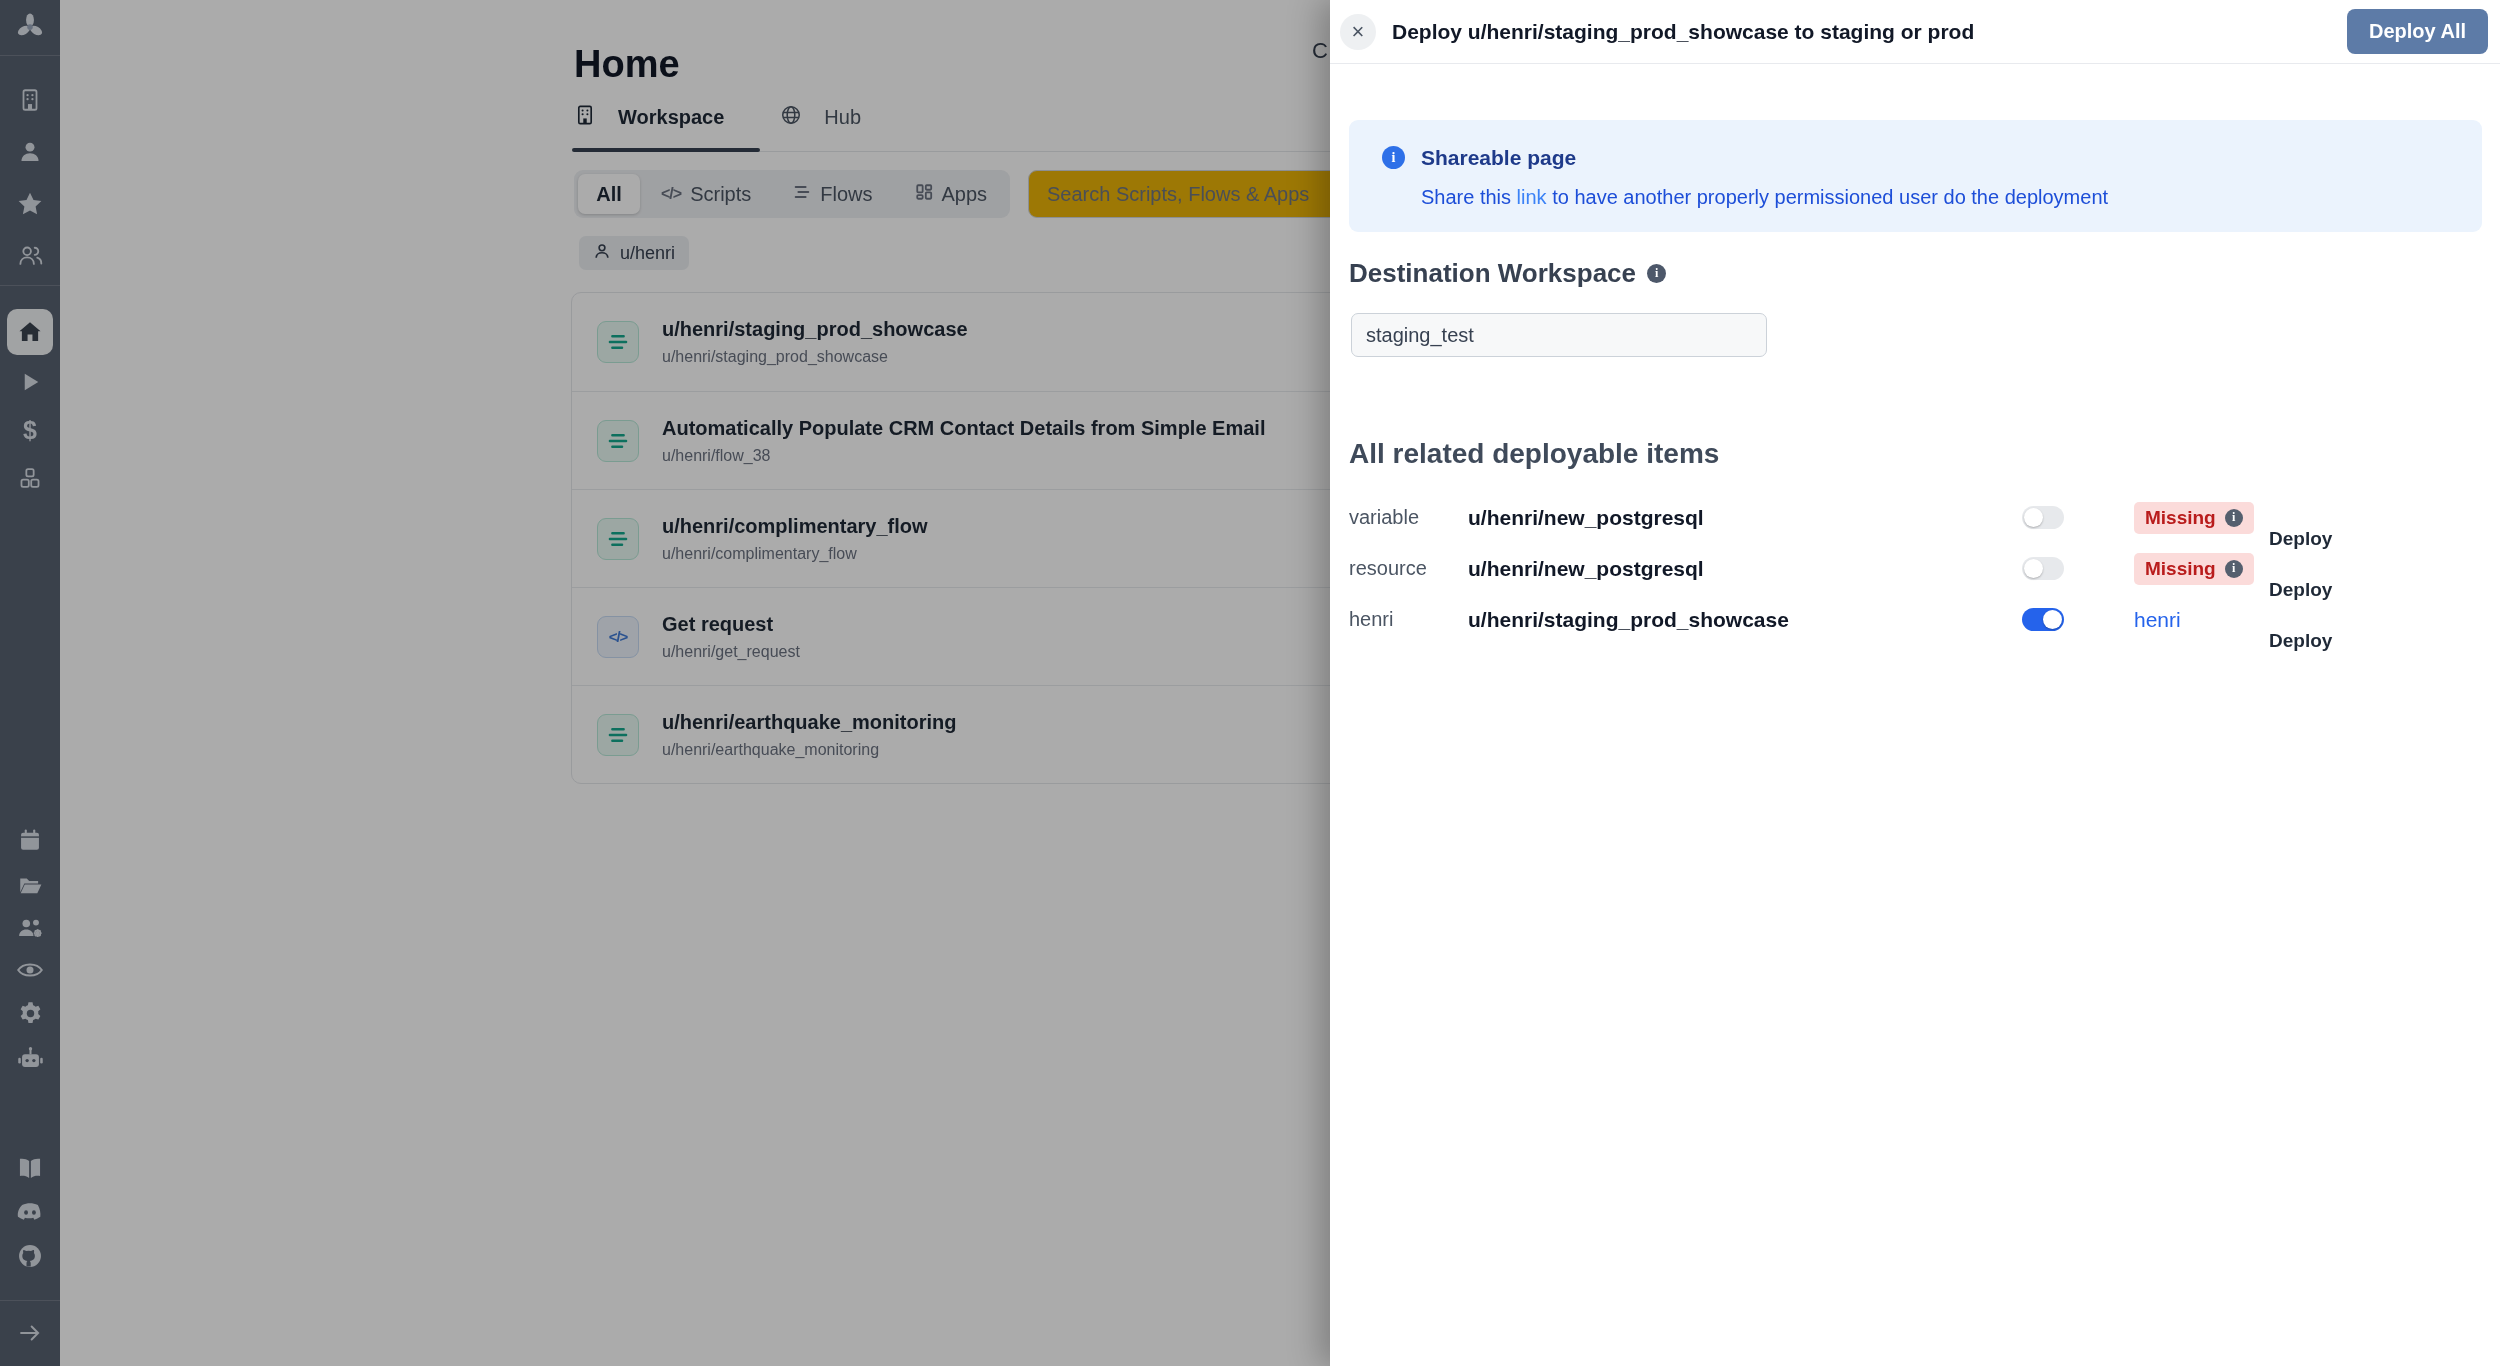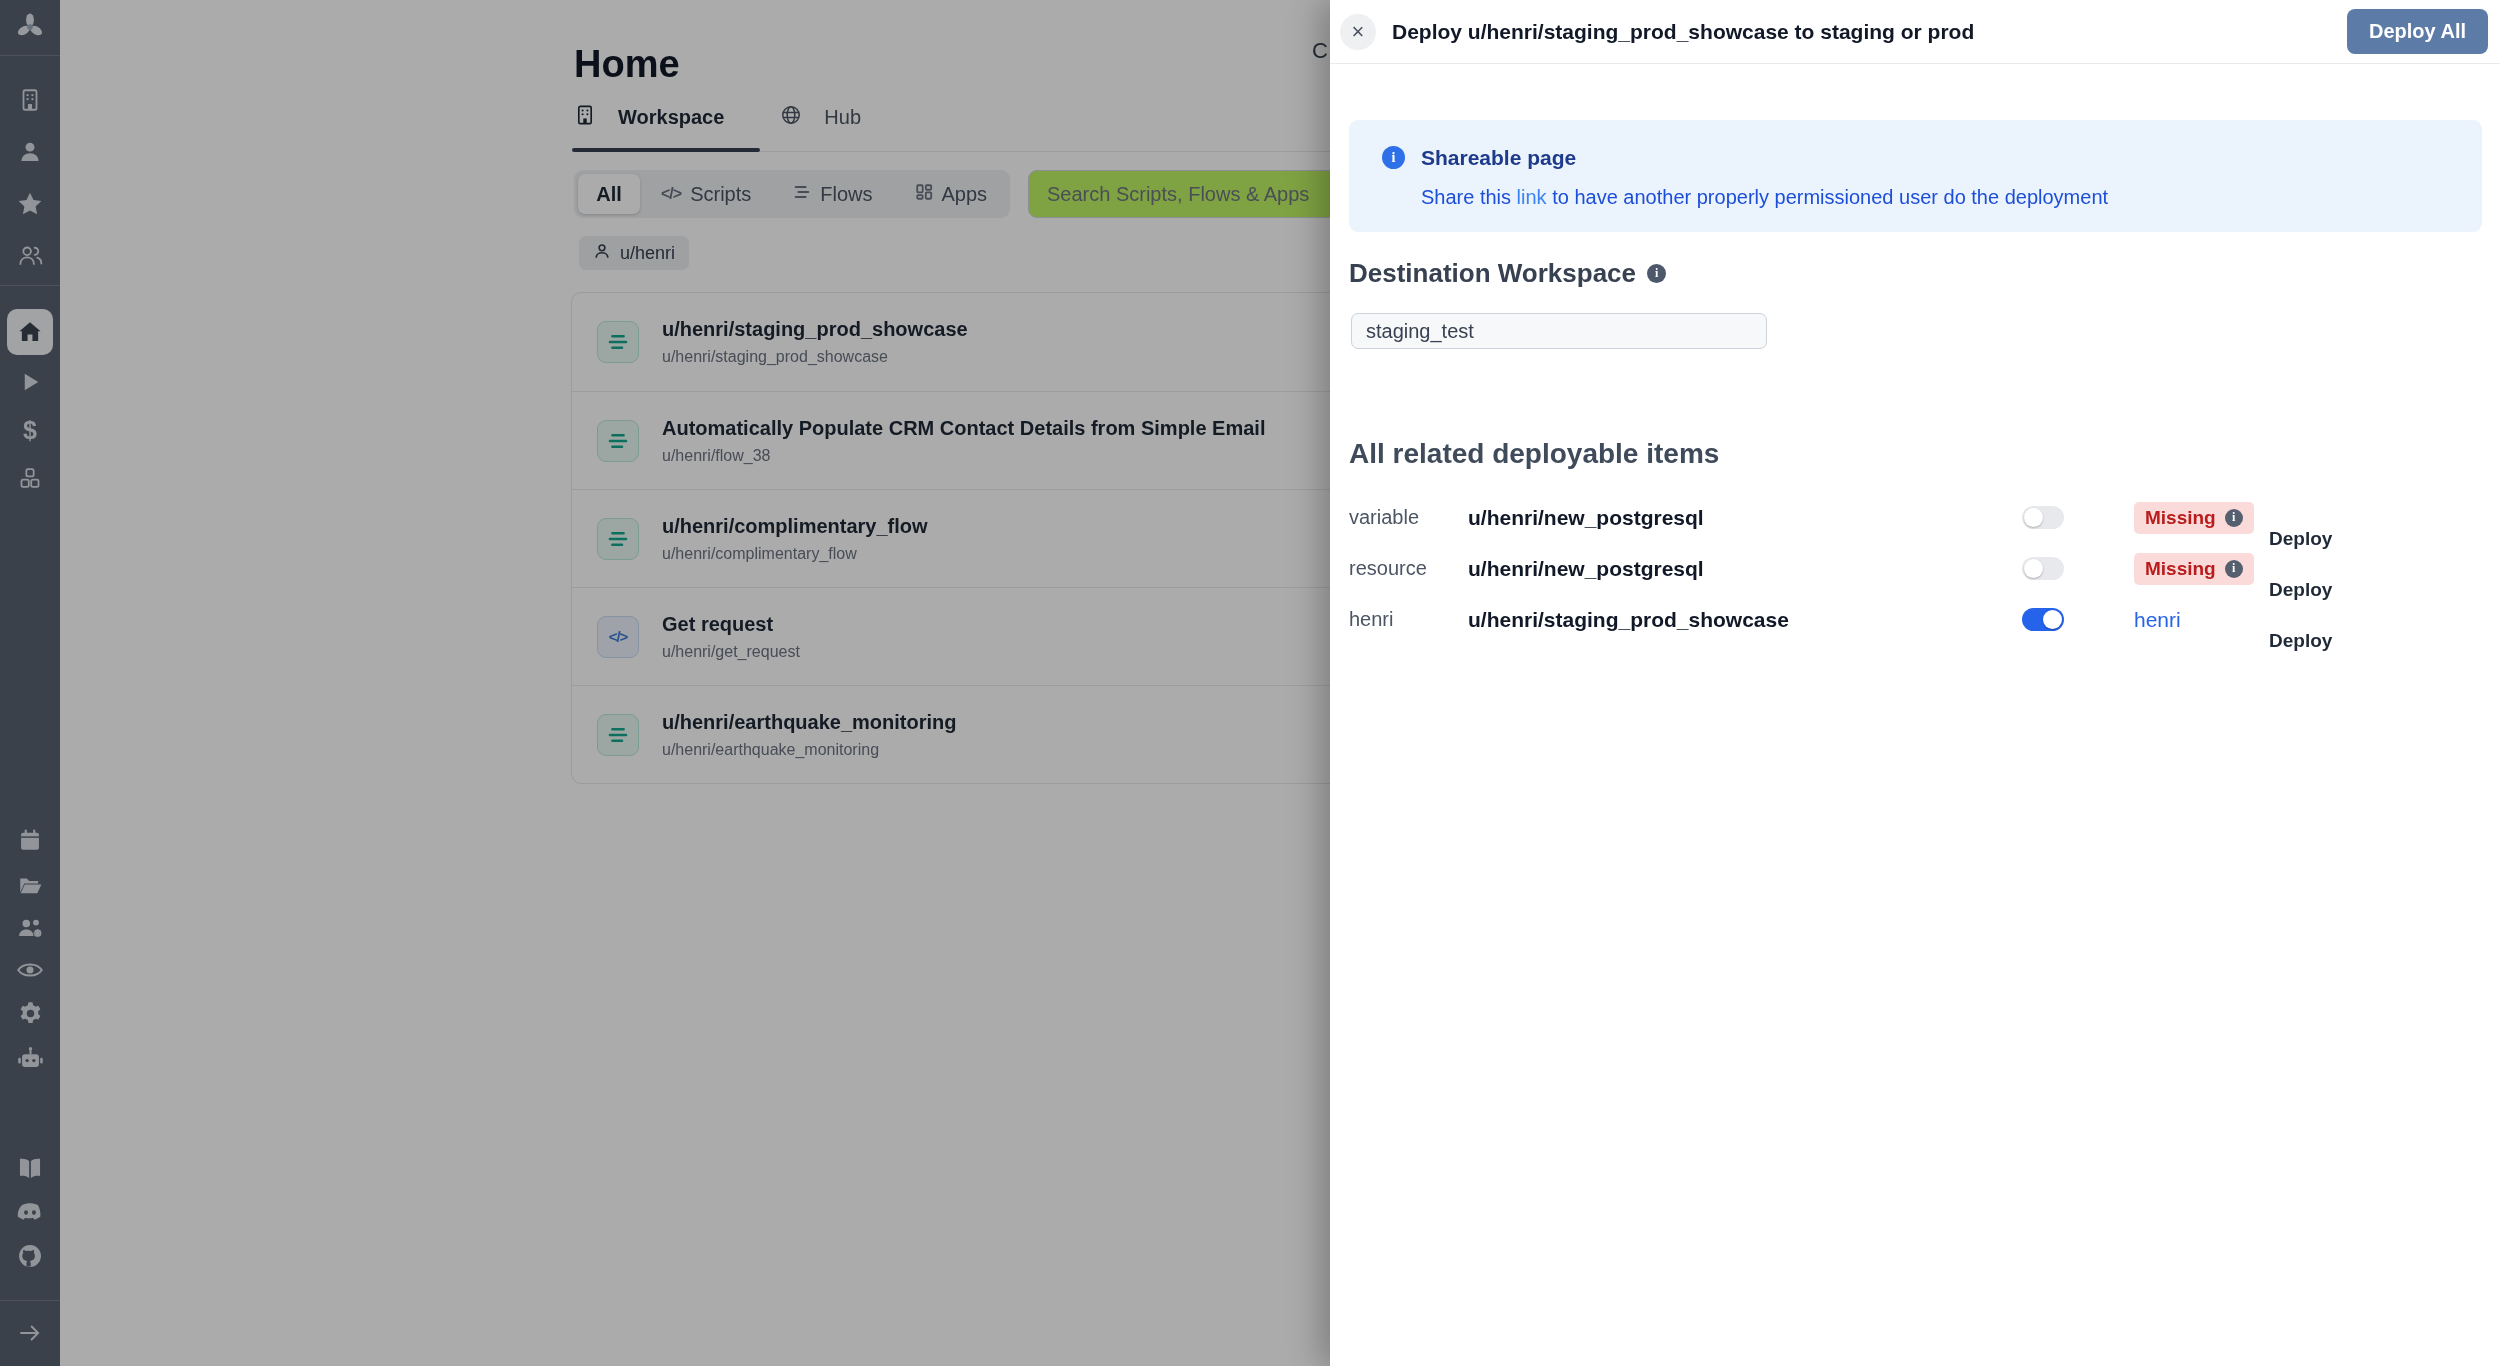--- a/index.html
+++ b/index.html
@@ -29,21 +29,21 @@
   .tab-underline{position:absolute;left:572px;top:148px;width:188px;height:4px;background:#374151;border-radius:2px;z-index:4;}
 
   .filter-group{position:absolute;left:574px;top:170px;width:436px;height:48px;background:#eef0f3;
                 border-radius:9px;display:flex;align-items:center;padding:0 4px;box-sizing:border-box;z-index:3;}
   .pill-all{height:40px;min-width:62px;background:#ffffff;border-radius:7px;box-shadow:0 1px 3px rgba(0,0,0,0.18);
             display:flex;align-items:center;justify-content:center;font-size:20px;font-weight:700;color:#1f2937;}
   .pill{display:flex;align-items:center;gap:9px;padding:0 21px;font-size:20px;font-weight:500;color:#4b5563;}
   .pill .glyph{font-size:16px;font-weight:600;color:#6b7280;letter-spacing:-1px;}
 
   .search-box{position:absolute;left:1028px;top:170px;width:560px;height:48px;box-sizing:border-box;
-              border:1px solid #d1d5db;border-radius:9px;background:#bef264;padding:0 18px;font-size:20px;
+              border:1px solid #d1d5db;border-radius:9px;background:#eab308;padding:0 18px;font-size:20px;
               color:#374151;z-index:3;font-family:"Liberation Sans",sans-serif;}
   .search-box::placeholder{color:#6f7680;opacity:1;}
 
   .owner-chip{position:absolute;left:579px;top:236px;height:34px;padding:0 14px;background:#eceff2;
               border-radius:7px;display:flex;align-items:center;gap:9px;font-size:18px;color:#374151;z-index:3;}
 
   .item-card{position:absolute;left:571px;top:292px;width:1172px;height:492px;background:#ffffff;
              border:1px solid #e5e7eb;border-radius:10px;box-sizing:border-box;z-index:3;overflow:hidden;}
   .item-row{height:98px;display:flex;align-items:center;padding:0 25px;box-sizing:border-box;gap:23px;}
   .item-row + .item-row{border-top:1px solid #e8eaee;}
@@ -74,21 +74,21 @@
                   color:#ffffff;font-size:14px;font-weight:700;display:flex;align-items:center;justify-content:center;
                   font-family:"Liberation Serif",serif;}
   .info-title{position:absolute;left:72px;top:26px;font-size:21px;font-weight:600;color:#1e3a8a;}
   .info-body{position:absolute;left:72px;top:66px;font-size:20px;color:#1d4ed8;}
   .info-link{color:#3b82f6;cursor:pointer;}
 
   .dest-heading{position:absolute;left:19px;top:258px;display:flex;align-items:center;gap:11px;
                 font-size:26px;font-weight:700;color:#374151;}
   .mini-info{width:19px;height:19px;border-radius:50%;background:#4d586a;color:#ffffff;font-size:12px;
              font-weight:700;display:flex;align-items:center;justify-content:center;font-family:"Liberation Serif",serif;}
-  .dest-input{position:absolute;left:21px;top:313px;width:416px;height:36px;box-sizing:border-box;
+  .dest-input{position:absolute;left:21px;top:313px;width:416px;height:44px;box-sizing:border-box;
               background:#f7f8f9;border:1px solid #ccd2d9;border-radius:7px;padding:0 14px;font-size:20px;
               color:#374151;font-family:"Liberation Sans",sans-serif;}
 
   .items-heading{position:absolute;left:19px;top:438px;font-size:28px;font-weight:700;color:#3f4a5a;}
 
   .dep-rows{position:absolute;left:19px;top:492px;width:996px;display:grid;
             grid-template-columns:119px 554px 112px 135px 76px;grid-auto-rows:51px;align-items:center;}
   .dep-kind{font-size:20px;color:#4b5563;}
   .dep-name{font-size:21px;font-weight:700;color:#111827;}
   .toggle{width:42px;height:23px;border-radius:12px;background:#e7e9ec;position:relative;}

